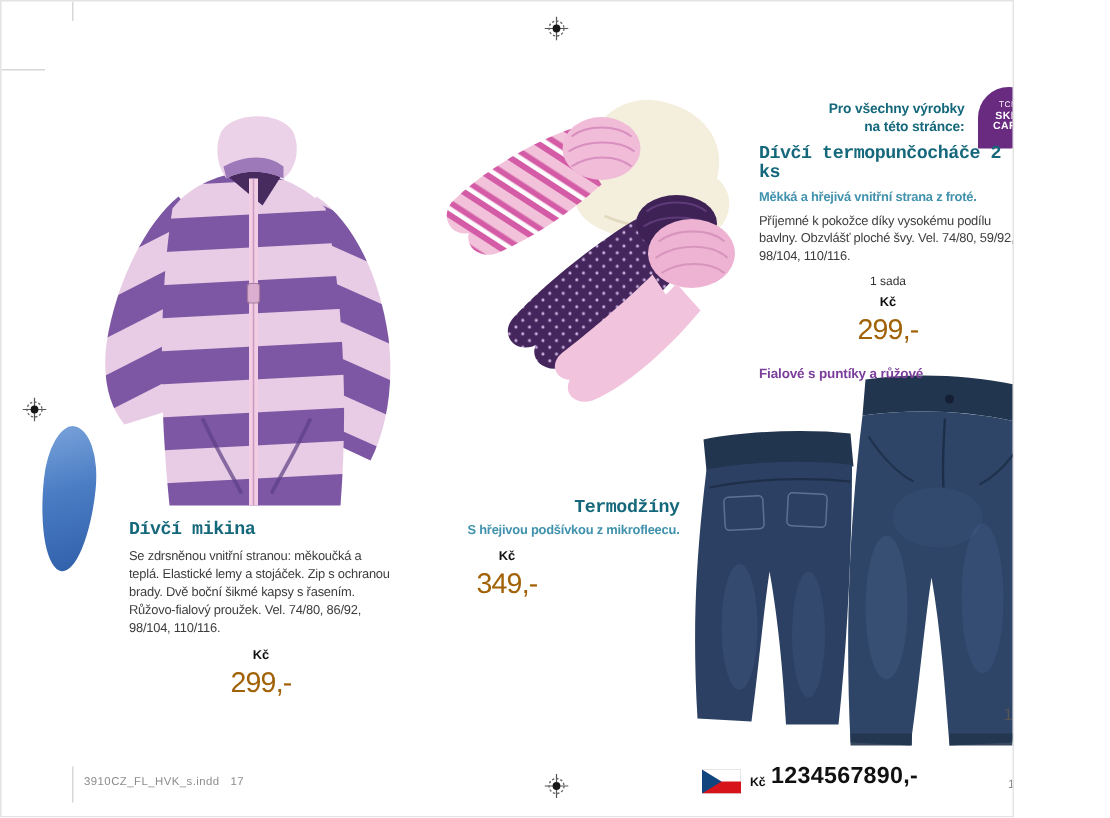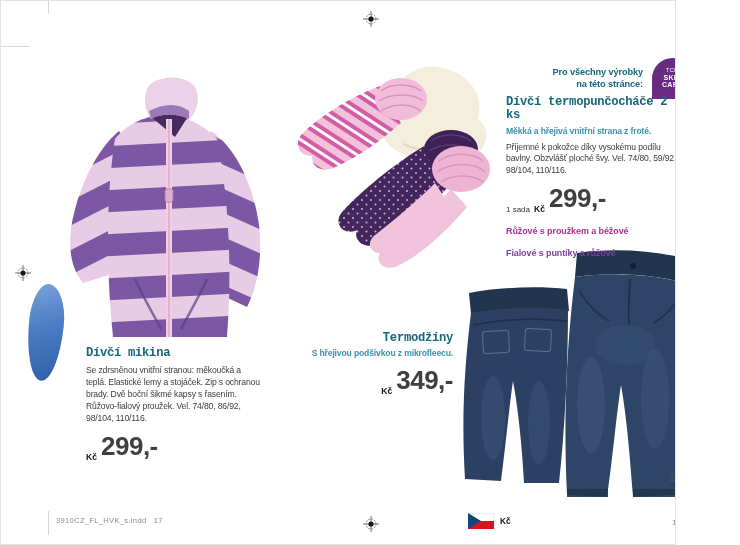--- a/index.html
+++ b/index.html
@@ -18,24 +18,24 @@
   .badge{left:651px;top:57px;width:41px;height:41px;background:#682b80;
          border-radius:50% 50% 50% 0;color:#fff;display:flex;flex-direction:column;
          align-items:center;justify-content:center;line-height:1.05;}
   .badge .b1{font-size:5.5px;letter-spacing:0.4px;}
   .badge .b2,.badge .b3{font-size:7px;font-weight:bold;letter-spacing:0.3px;}
 
   
   .ptitle{color:#15687b;font-weight:bold;font-size:12.2px;letter-spacing:-0.3px;line-height:1.1;font-family:Liberation Mono, monospace;}
   .psub{color:#4192ac;font-weight:bold;font-size:8.6px;letter-spacing:-0.15px;margin-top:3px;line-height:1.25;}
   .pbody{color:#3d3d3d;font-size:8.6px;letter-spacing:-0.15px;margin-top:5px;line-height:1.38;}
-  .pricerow{display:flex;align-items:flex-end;gap:4px;margin-top:6px;}
+  .pricerow{display:flex;align-items:center;gap:4px;margin-top:6px;flex-direction:column;}
   .punit{font-size:8px;color:#333;}
   .pcur{font-size:8.6px;font-weight:bold;color:#111;}
-  .pbig{font-size:26px;font-weight:bold;color:#404040;letter-spacing:-0.5px;}
+  .pbig{font-size:19px;font-weight:normal;color:#a16207;letter-spacing:-0.5px;}
   .variant1{color:#b03090;font-weight:bold;font-size:9px;letter-spacing:-0.1px;margin-top:12px;}
   .variant2{color:#7b3f9b;font-weight:bold;font-size:9px;letter-spacing:-0.1px;margin-top:12px;}
 
   .block-tights{left:505px;top:95px;width:172px;}
   .block-jacket{left:85px;top:346px;width:176px;}
   .block-jeans{left:222px;top:331px;width:230px;text-align:right;}
   .block-jeans .pricerow{justify-content:flex-end;}
 
   
   .slug{left:55px;top:515px;font-size:7.6px;color:#8c8c8c;letter-spacing:0.3px;white-space:pre;}
@@ -189,21 +189,20 @@
 
   <div class="abs block-tights">
     <div class="ptitle">Dívčí termopunčocháče 2 ks</div>
     <div class="psub">Měkká a hřejivá vnitřní strana z froté.</div>
     <div class="pbody">Příjemné k pokožce díky vysokému podílu bavlny. Obzvlášť ploché švy. Vel. 74/80, 59/92, 98/104, 110/116.</div>
     <div class="pricerow">
       <span class="punit">1 sada</span>
       <span class="pcur">Kč</span>
       <span class="pbig">299,-</span>
     </div>
-    <div class="variant1">Růžové s proužkem a béžové</div>
     <div class="variant2">Fialové s puntíky a růžové</div>
   </div>
 
   <div class="abs block-jacket">
     <div class="ptitle">Dívčí mikina</div>
     <div class="pbody">Se zdrsněnou vnitřní stranou: měkoučká a teplá. Elastické lemy a stojáček. Zip s ochranou brady. Dvě boční šikmé kapsy s řasením. Růžovo-fialový proužek. Vel. 74/80, 86/92, 98/104, 110/116.</div>
     <div class="pricerow">
       <span class="pcur">Kč</span>
       <span class="pbig">299,-</span>
     </div>
@@ -220,17 +219,18 @@
 
   <div class="abs pagenum">17</div>
 
   <div class="abs slug">3910CZ_FL_HVK_s.indd   17</div>
   <svg class="abs flag" viewBox="0 0 26 16">
     <rect width="26" height="16" fill="#ffffff" stroke="#c9c9c9" stroke-width="0.6"></rect>
     <rect y="8" width="26" height="8" fill="#d7141a"></rect>
     <path d="M0,0 L13,8 L0,16 Z" fill="#11457e"></path>
   </svg>
   <div class="abs footcur">Kč</div>
+  <div class="abs footdigits">1234567890,-</div>
   <div class="abs footdate">09.09.10</div>
   <div class="abs foottime">12:44</div>
   <div class="abs footline"></div>
 
 </div>
 
 </body></html>

